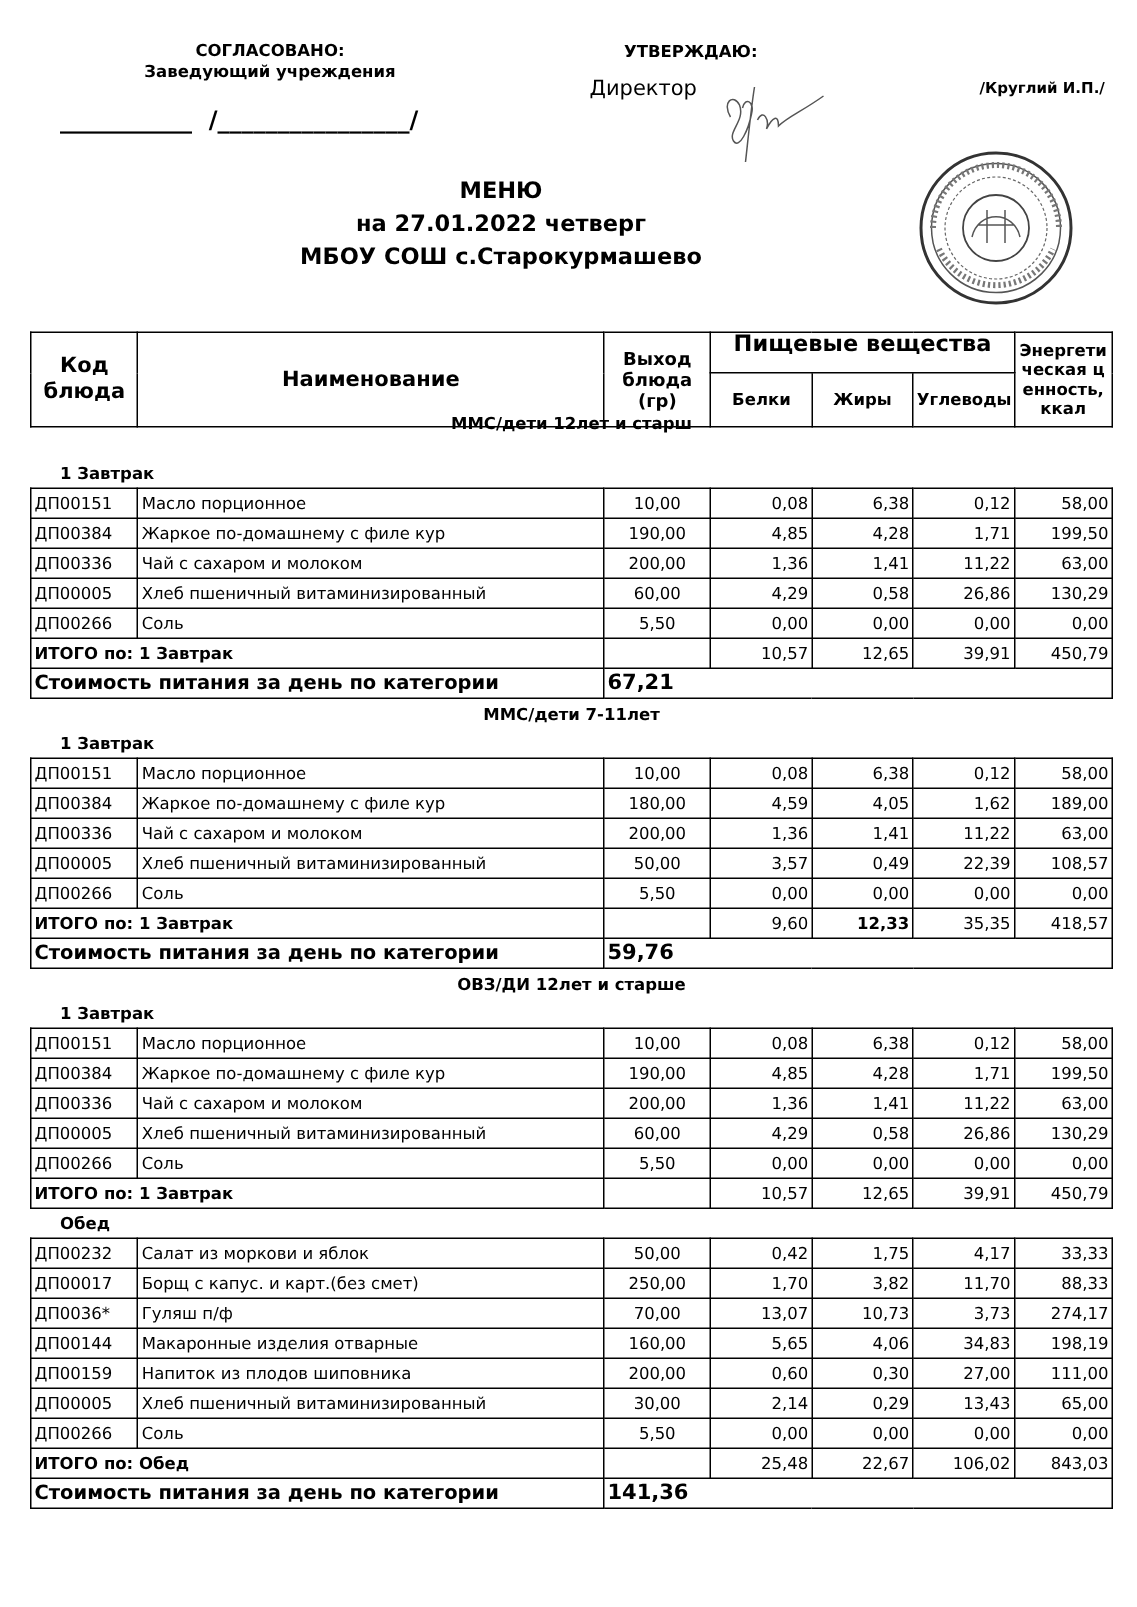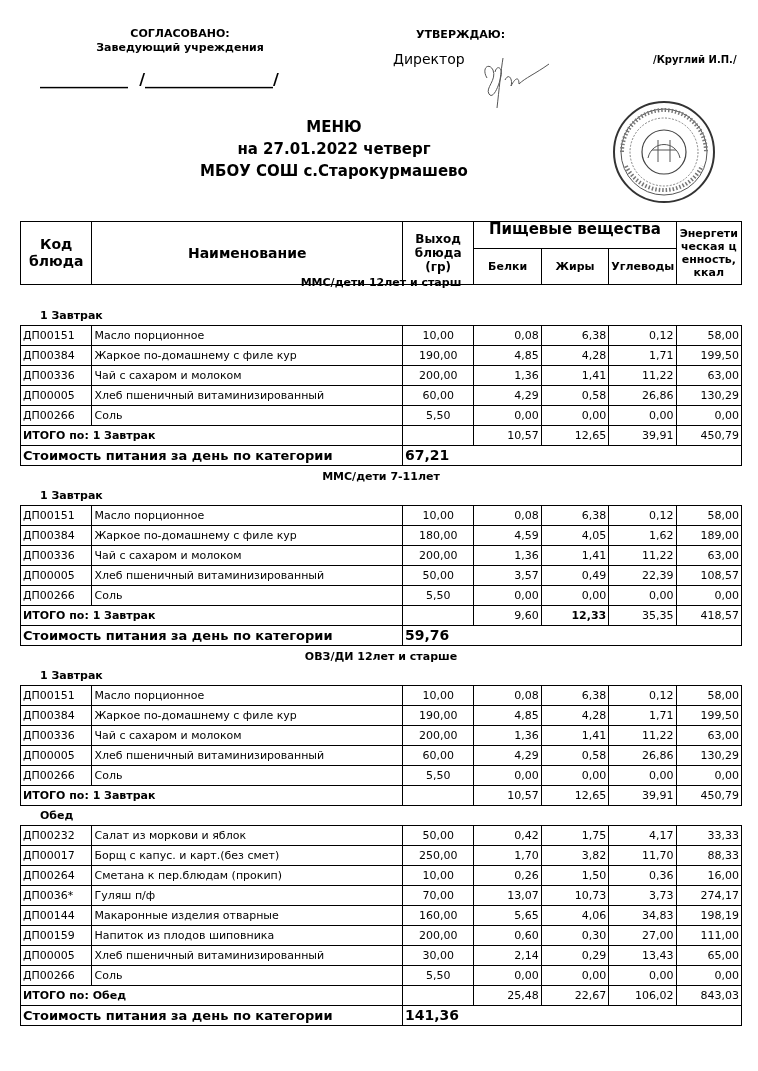--- a/index.html
+++ b/index.html
@@ -325,29 +325,20 @@
   <tr>
     <td>ДП00017</td>
     <td>Борщ с капус. и карт.(без смет)</td>
     <td class="ctr">250,00</td>
     <td class="num">1,70</td>
     <td class="num">3,82</td>
     <td class="num">11,70</td>
     <td class="num">88,33</td>
   </tr>
   <tr>
-    <td>ДП00264</td>
-    <td>Сметана к пер.блюдам (прокип)</td>
-    <td class="ctr">10,00</td>
-    <td class="num">0,26</td>
-    <td class="num">1,50</td>
-    <td class="num">0,36</td>
-    <td class="num">16,00</td>
-  </tr>
-  <tr>
     <td>ДП0036*</td>
     <td>Гуляш п/ф</td>
     <td class="ctr">70,00</td>
     <td class="num">13,07</td>
     <td class="num">10,73</td>
     <td class="num">3,73</td>
     <td class="num">274,17</td>
   </tr>
   <tr>
     <td>ДП00144</td>

